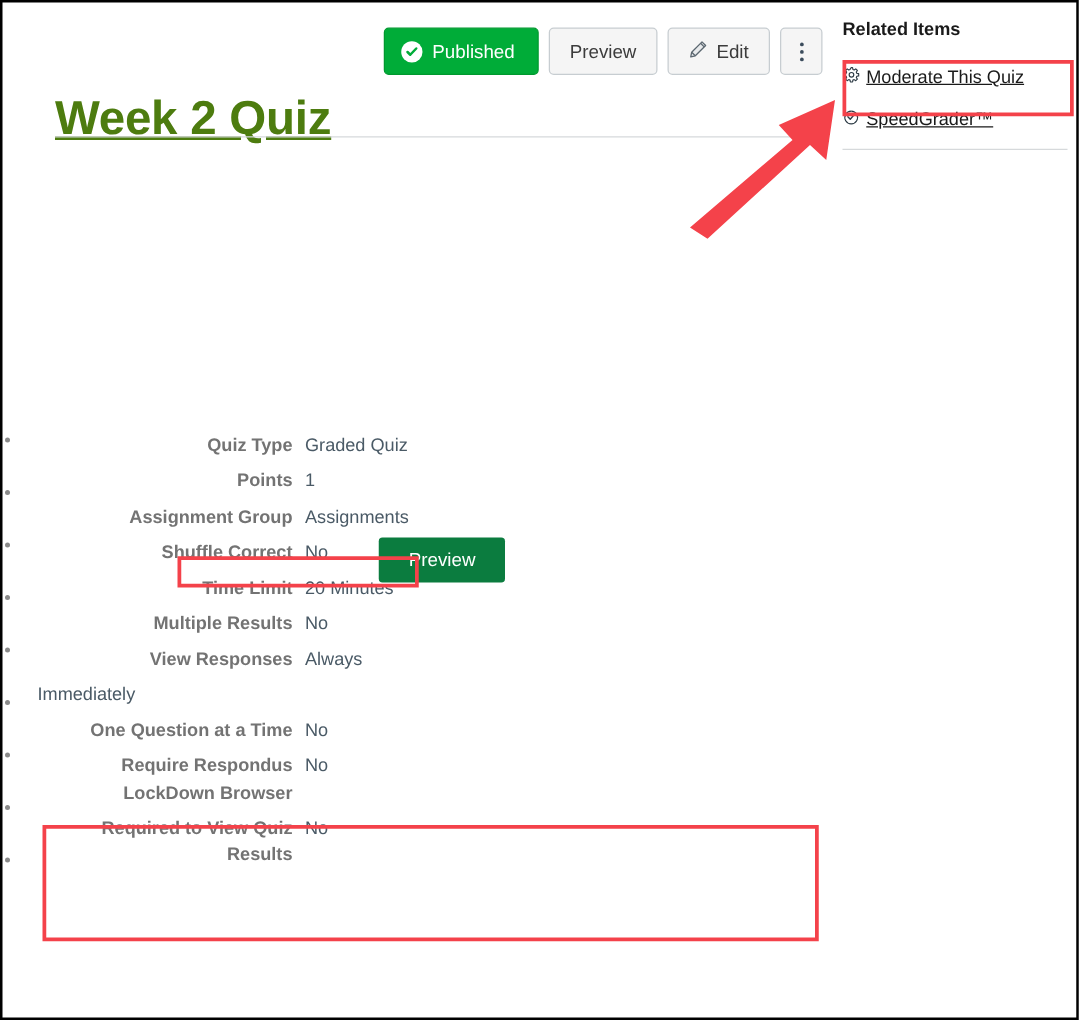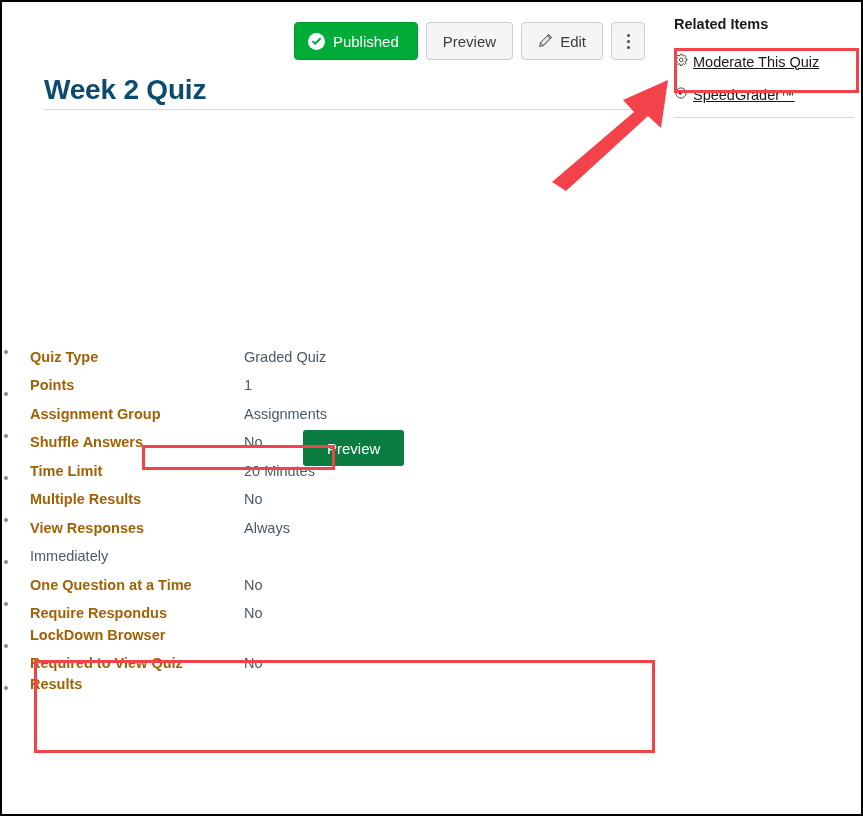--- a/index.html
+++ b/index.html
@@ -46,21 +46,21 @@
     position: absolute;
     left: 28px;
     top: 10px;
     width: 628px;
     height: 790px;
   }
 
   
   .toolbar {
     position: absolute;
-    right: 13px;
+    right: 0px;
     top: 10px;
     display: flex;
     align-items: flex-start;
     gap: 8px;
   }
   .btn {
     font-family: "Liberation Sans", sans-serif;
     font-size: 15px;
     line-height: 1;
     border-radius: 4px;
@@ -111,24 +111,25 @@
     border-radius: 50%;
     display: block;
   }
 
   
   .quiz-title {
     position: absolute;
     left: 14px;
     top: 62px;
     margin: 0;
-    font-size: 28px;
+    font-size: 38px;
     font-weight: bold;
-    color: #0c4a6e;
+    color: #4d7c0f;
     letter-spacing: -0.2px;
+    text-decoration: underline;
   }
   .title-rule {
     position: absolute;
     left: 14px;
     top: 97px;
     width: 608px;
     height: 1px;
     background: #d6d9db;
   }
 
@@ -166,23 +167,24 @@
     width: 628px;
   }
   .detail-row {
     display: flex;
     align-items: flex-start;
     margin-bottom: 7px;
   }
   .detail-label {
     width: 214px;
     flex: 0 0 214px;
+    text-align: right;
     font-size: 14.5px;
     font-weight: bold;
-    color: #a16207;
+    color: #737373;
     padding-right: 10px;
     line-height: 1.48;
   }
   .detail-value {
     font-size: 14.5px;
     color: #4a5a66;
     line-height: 1.48;
   }
 
   
@@ -345,21 +347,21 @@
       </div>
       <div class="detail-row">
         <div class="detail-label">Points</div>
         <div class="detail-value">1</div>
       </div>
       <div class="detail-row">
         <div class="detail-label">Assignment Group</div>
         <div class="detail-value">Assignments</div>
       </div>
       <div class="detail-row">
-        <div class="detail-label">Shuffle Answers</div>
+        <div class="detail-label">Shuffle Correct</div>
         <div class="detail-value">No</div>
       </div>
       <div class="detail-row">
         <div class="detail-label">Time Limit</div>
         <div class="detail-value">20 Minutes</div>
       </div>
       <div class="detail-row">
         <div class="detail-label">Multiple Results</div>
         <div class="detail-value">No</div>
       </div>

